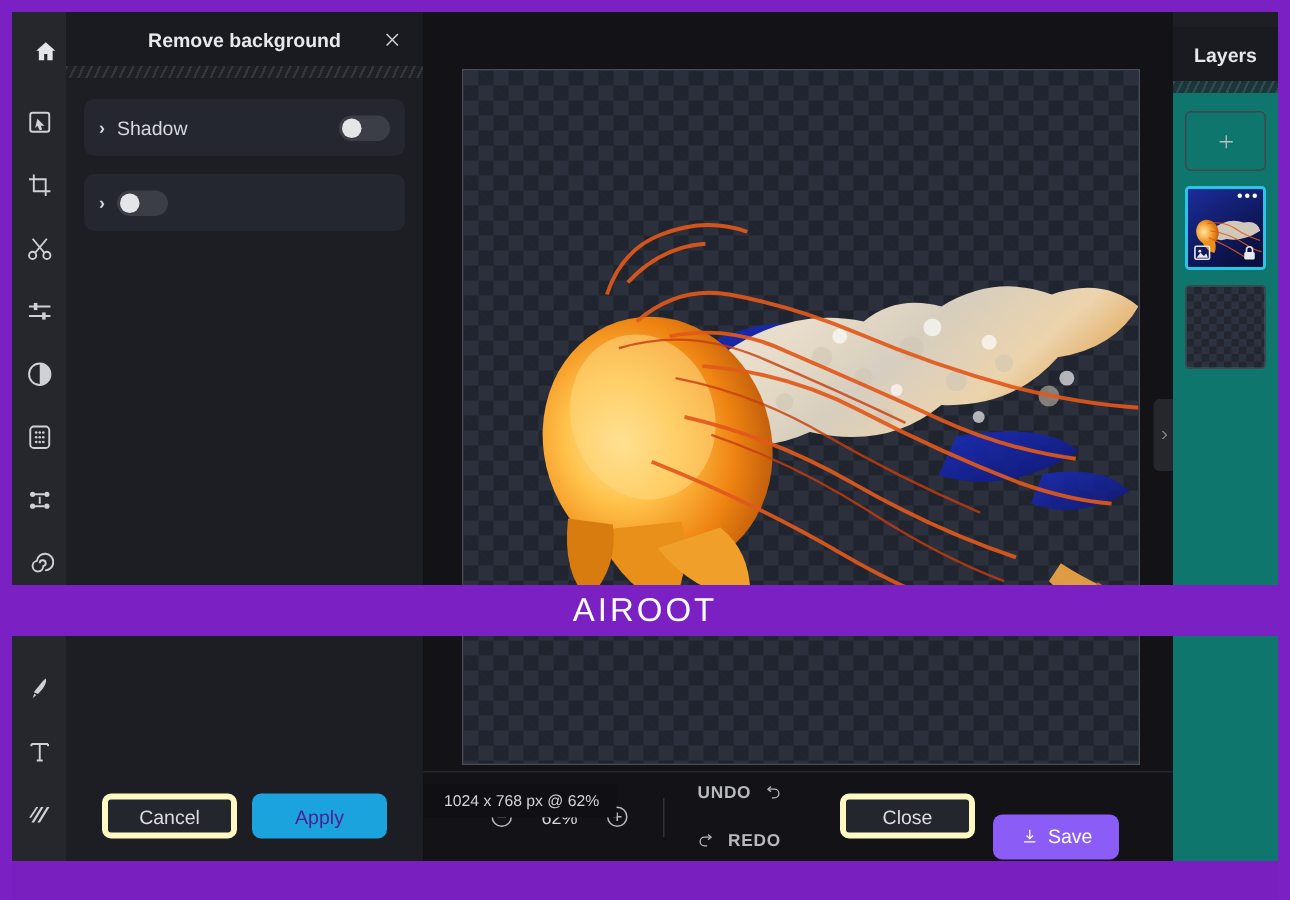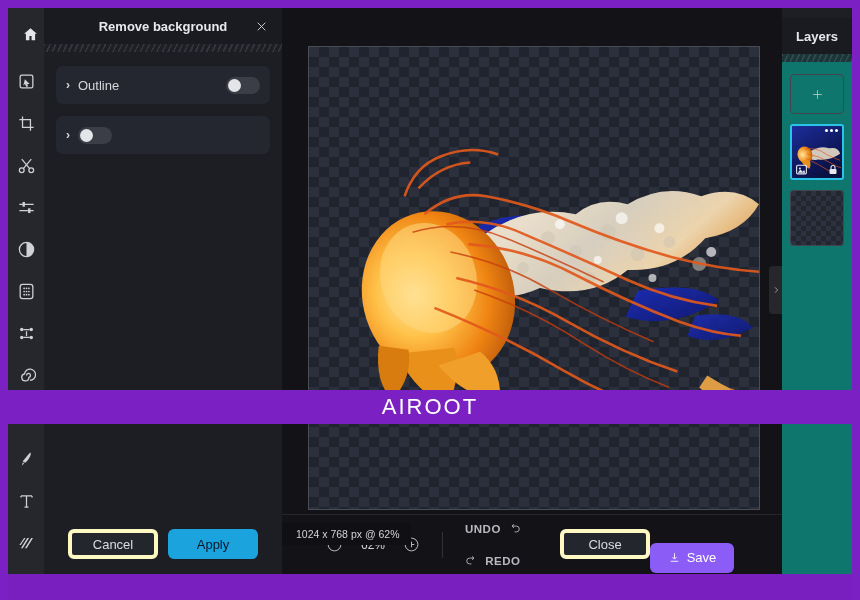--- a/index.html
+++ b/index.html
@@ -102,21 +102,21 @@
     display:flex; align-items:center; justify-content:center; gap:10px;
     padding:0 14px;
   }
   .btn {
     height:30px; border-radius:6px;
     display:flex; align-items:center; justify-content:center; gap:6px;
     font-size:13px; cursor:pointer; border:none;
     font-family:"Liberation Sans", sans-serif;
   }
   .btn-ghost { background:#24262e; color:#dcdde1; border:4px solid #fef9c3; width:90px; }
-  .btn-primary { background:#1aa3dd; color:#0f172a; width:90px; }
+  .btn-primary { background:#1aa3dd; color:#4c1d95; width:90px; }
 
   
   .canvas-area {
     position:absolute; left:274px; top:0; width:500px; height:566px;
     background:#131317;
     z-index:10;
   }
   .canvas-wrap {
     position:absolute; left:26px; top:38px;
     width:452px; height:464px;
@@ -156,21 +156,21 @@
   .zoom-val { color:#d6d7dc; font-size:12px; min-width:32px; text-align:center; }
   .sep { width:1px; height:26px; background:#303238; margin:0 22px; }
   .hist-grp { display:flex; align-items:center; gap:18px;flex-direction:column; }
   .hist-item { display:flex; align-items:center; gap:6px; cursor:pointer; }
   .hist-item span { color:#b9bac0; font-size:11.5px; font-weight:bold; letter-spacing:.5px; }
   .hist-item svg { width:14px; height:14px; stroke:#b9bac0; fill:none; stroke-width:1.5; }
 
   
   .right-actions {
     position:absolute; left:500px; bottom:0; width:270px; height:60px;
-    display:flex; align-items:center; padding-left:52px;
+    display:flex; align-items:center; gap:12px; padding-left:52px;
     z-index:10;
   }
   .btn-save { background:#8b5cf6; color:#fff; width:84px;margin-top:27px; }
   .btn-save svg { width:13px; height:13px; stroke:#fff; fill:none; stroke-width:1.6; }
 
   
   .layers {
     position:absolute; right:0; top:10px; width:70px; height:566px;
     background:#0f766e;
     z-index:16;
@@ -330,21 +330,21 @@
           <svg viewBox="0 0 24 24">
               <path d="M5 5l14 14M19 5L5 19"></path>
             </svg>
         </div>
       </div>
       <div class="hatch-divider"></div>
 
       <div class="panel-body">
         <div class="opt-card">
           <span class="opt-chevron">›</span>
-          <span class="opt-label">Outline</span>
+          <span class="opt-label">Shadow</span>
           <span class="toggle">
               <i class="knob"></i>
             </span>
         </div>
         <div class="opt-card">
           <span class="opt-chevron">›</span>
           <span class="toggle">
               <i class="knob"></i>
             </span>
         </div>

